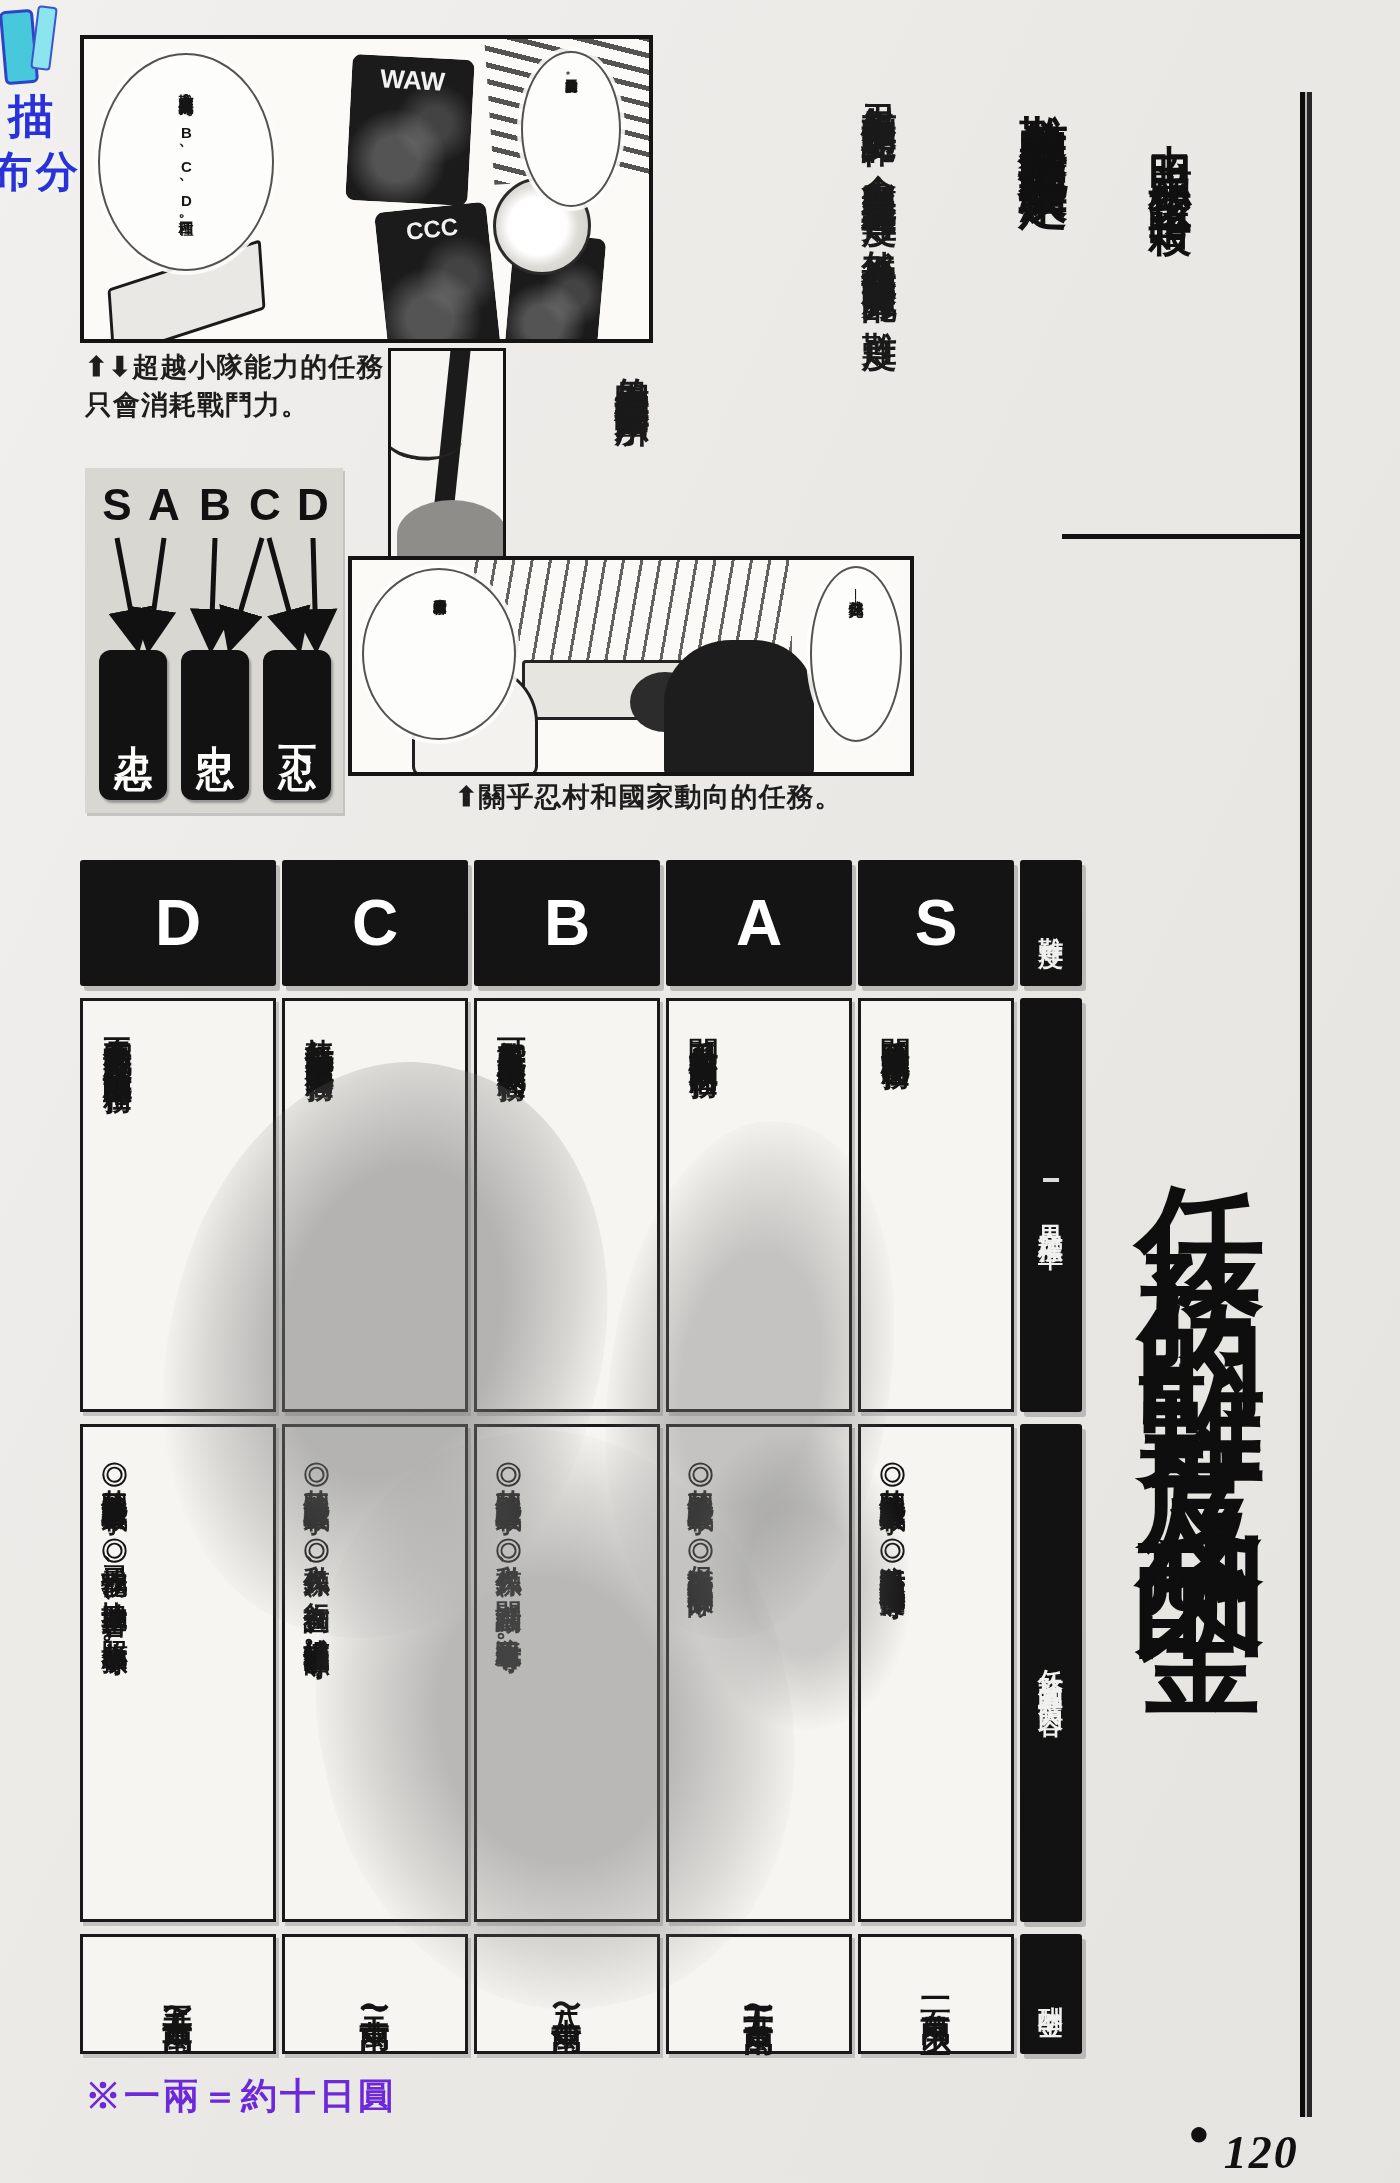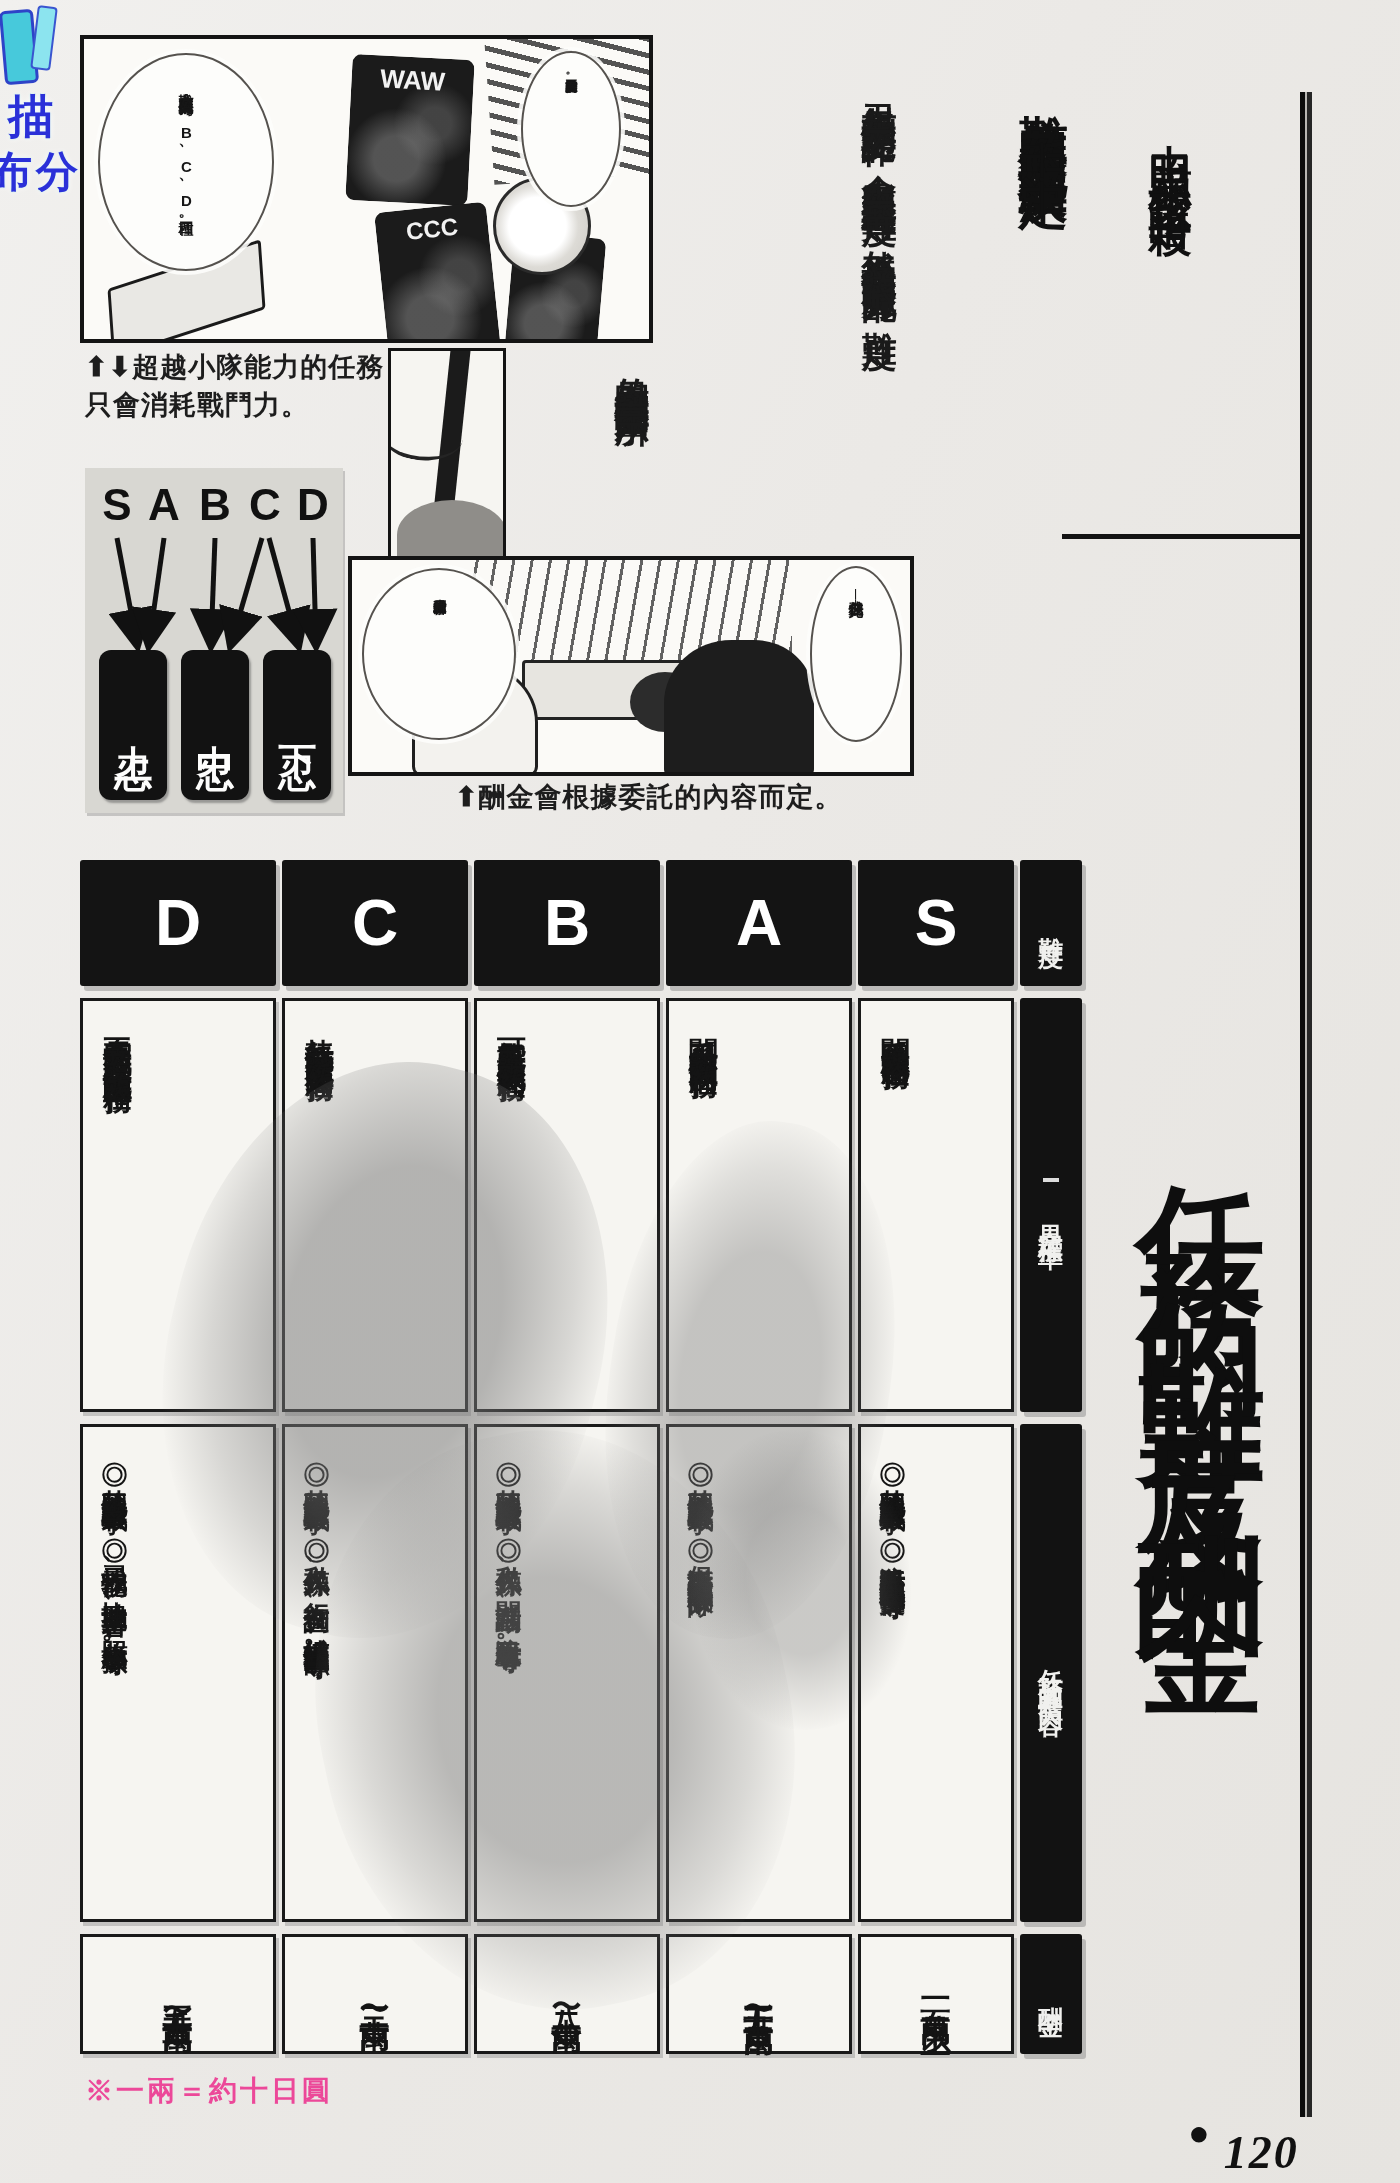--- a/index.html
+++ b/index.html
@@ -96,21 +96,21 @@
   .blob{position:absolute;border-radius:48%;pointer-events:none;}
   .b1{left:170px;top:1060px;width:430px;height:580px;transform:rotate(14deg);
       background:radial-gradient(ellipse at 50% 45%,rgba(118,118,118,.52) 0 35%,rgba(118,118,118,.24) 58%,transparent 74%);}
   .b2{left:320px;top:1430px;width:470px;height:580px;transform:rotate(-12deg);
       background:radial-gradient(ellipse at 50% 50%,rgba(118,118,118,.48) 0 35%,rgba(118,118,118,.22) 58%,transparent 74%);}
   .b3{left:610px;top:1120px;width:280px;height:520px;transform:rotate(8deg);
       background:radial-gradient(ellipse at 50% 50%,rgba(120,120,120,.4) 0 35%,rgba(120,120,120,.18) 58%,transparent 74%);}
   .b4{left:690px;top:1430px;width:220px;height:300px;transform:rotate(-6deg);
       background:radial-gradient(ellipse at 50% 50%,rgba(120,120,120,.35) 0 35%,transparent 72%);}
 
-  .footnote{left:85px;top:2072px;font-size:28px;font-weight:bold;letter-spacing:3px;color:#ec4899;}
+  .footnote{left:85px;top:2072px;font-size:36px;font-weight:bold;letter-spacing:3px;color:#6d28d9;}
   .pagenum{left:1188px;top:2086px;display:flex;align-items:center;gap:14px;}
   .pagenum .dot{font-size:36px;color:#111;}
   .pagenum .num{font-family:"Liberation Serif",serif;font-style:italic;font-weight:bold;font-size:46px;color:#111;letter-spacing:2px;margin-top:40px;}
 </style>
 </head>
 <body>
 
 <div class="abs wm-icon1"></div>
 <div class="abs wm-icon2"></div>
 <div class="abs wm-t1">描</div>
@@ -180,21 +180,21 @@
   <div class="pm-fig1"></div>
   <div class="pm-fig3"></div>
   <div class="pm-fig2"></div>
   <div class="bubble pm-bubl">
     <span class="vu">居民人家會支付酬金給忍村！</span>
   </div>
   <div class="bubble pm-bubr">
     <span class="v">任務完成──</span>
   </div>
 </div>
-<div class="abs caption cap-mid">⬆酬金會根據委託的內容而定。</div>
+<div class="abs caption cap-mid">⬆關乎忍村和國家動向的任務。</div>
 
 <div class="abs v intro-b1">忍村每天收到的委託工作，會由火影等上級分為五種難度，然後再按各部隊的相應能力分配。難度</div>
 <div class="abs v intro-b2">的界定標準和酬金如下圖所示。</div>
 <div class="abs v intro-h">難度的界定及任務的分配均由上級決定──</div>
 
 <div class="abs vu kicker">由照顧小孩至暗殺</div>
 <div class="abs divider"></div>
 <div class="abs vu big-title">任務的難度及酬金</div>
 <div class="abs right-rule"></div>
 

